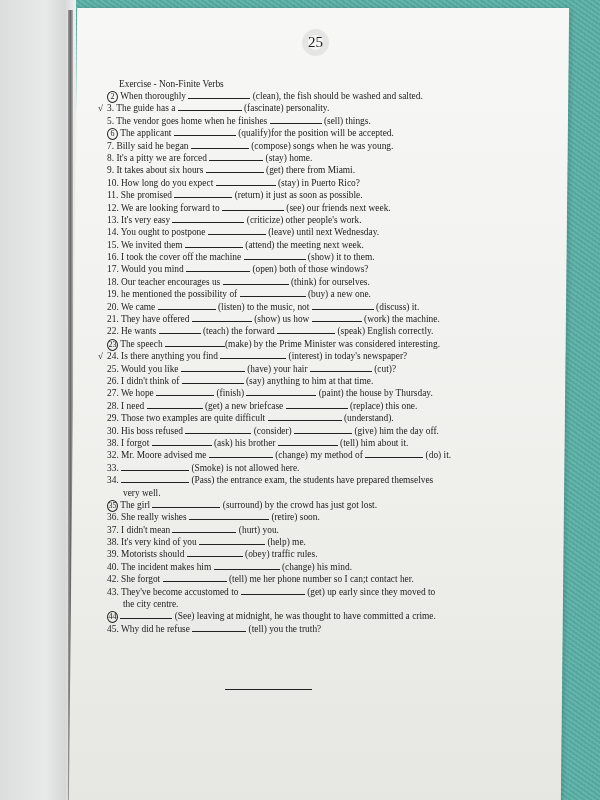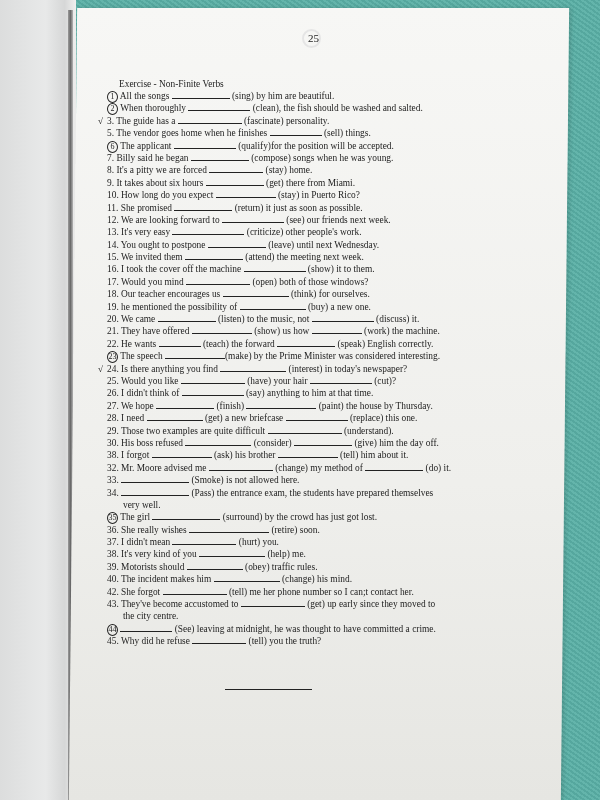--- a/index.html
+++ b/index.html
@@ -23,22 +23,22 @@
     background: linear-gradient(90deg, #9a9a9a, #6b6b6b, #b5b5b5);
   }
   .page {
     position: absolute; left: 73px; top: 8px; width: 492px; height: 792px;
     background: linear-gradient(180deg, #f7f7f5 0%, #efefec 60%, #e6e6e2 100%);
     transform: skewX(-0.6deg);
     box-shadow: 2px 0 4px rgba(0,0,0,0.15);
   }
   .page-number {
     position: absolute; left: 302px; top: 29px; width: 15px; height: 15px;
-    border: 2px solid #e5e5e5; border-radius: 50%;
-    font-size: 11px; line-height: 15px; text-align: right; color: #222;
+    border: 6px solid #e5e5e5; border-radius: 50%;
+    font-size: 15px; line-height: 15px; text-align: right; color: #222;
   }
   .content {
     position: absolute; left: 107px; top: 78px; width: 390px;
     color: #1d1d1d; font-size: 9.4px;
   }
   .title {
     margin: 0 0 0 12px; height: 12px; line-height: 12px;
   }
   .item { position: relative; height: 12.4px; line-height: 12.4px; white-space: nowrap; }
   .item.cont { padding-left: 16px; }
@@ -61,21 +61,20 @@
 <div class="towel"></div>
 <div class="left-page"></div>
 <div class="spine"></div>
 <div class="page"></div>
 
 <div class="page-number">25</div>
 
 <div class="content">
   <div class="title">Exercise - Non-Finite Verbs</div>
   <div id="items">
-      <div class="item"><span class="circled">1</span> <span>All the songs </span><span class="blank" style="width: 58px;"></span><span> (sing) by him are beautiful.</span></div>
       <div class="item"><span class="circled">2</span> <span>When thoroughly </span><span class="blank" style="width: 62px;"></span><span> (clean), the fish should be washed and salted.</span></div>
       <div class="item"><span class="tick">√</span><span class="num">3.</span> <span>The guide has a </span><span class="blank" style="width: 64px;"></span><span> (fascinate) personality.</span></div>
       <div class="item"><span class="num">5.</span> <span>The vendor goes home when he finishes </span><span class="blank" style="width: 52px;"></span><span> (sell) things.</span></div>
       <div class="item"><span class="circled">6</span> <span>The applicant </span><span class="blank" style="width: 62px;"></span><span> (qualify)for the position will be accepted.</span></div>
       <div class="item"><span class="num">7.</span> <span>Billy said he began </span><span class="blank" style="width: 58px;"></span><span> (compose) songs when he was young.</span></div>
       <div class="item"><span class="num">8.</span> <span>It's a pitty we are forced </span><span class="blank" style="width: 54px;"></span><span> (stay) home.</span></div>
       <div class="item"><span class="num">9.</span> <span>It takes about six hours </span><span class="blank" style="width: 58px;"></span><span> (get) there from Miami.</span></div>
       <div class="item"><span class="num">10.</span> <span>How long do you expect </span><span class="blank" style="width: 60px;"></span><span> (stay) in Puerto Rico?</span></div>
       <div class="item"><span class="num">11.</span> <span>She promised </span><span class="blank" style="width: 58px;"></span><span> (return) it just as soon as possible.</span></div>
       <div class="item"><span class="num">12.</span> <span>We are looking forward to </span><span class="blank" style="width: 62px;"></span><span> (see) our friends next week.</span></div>

